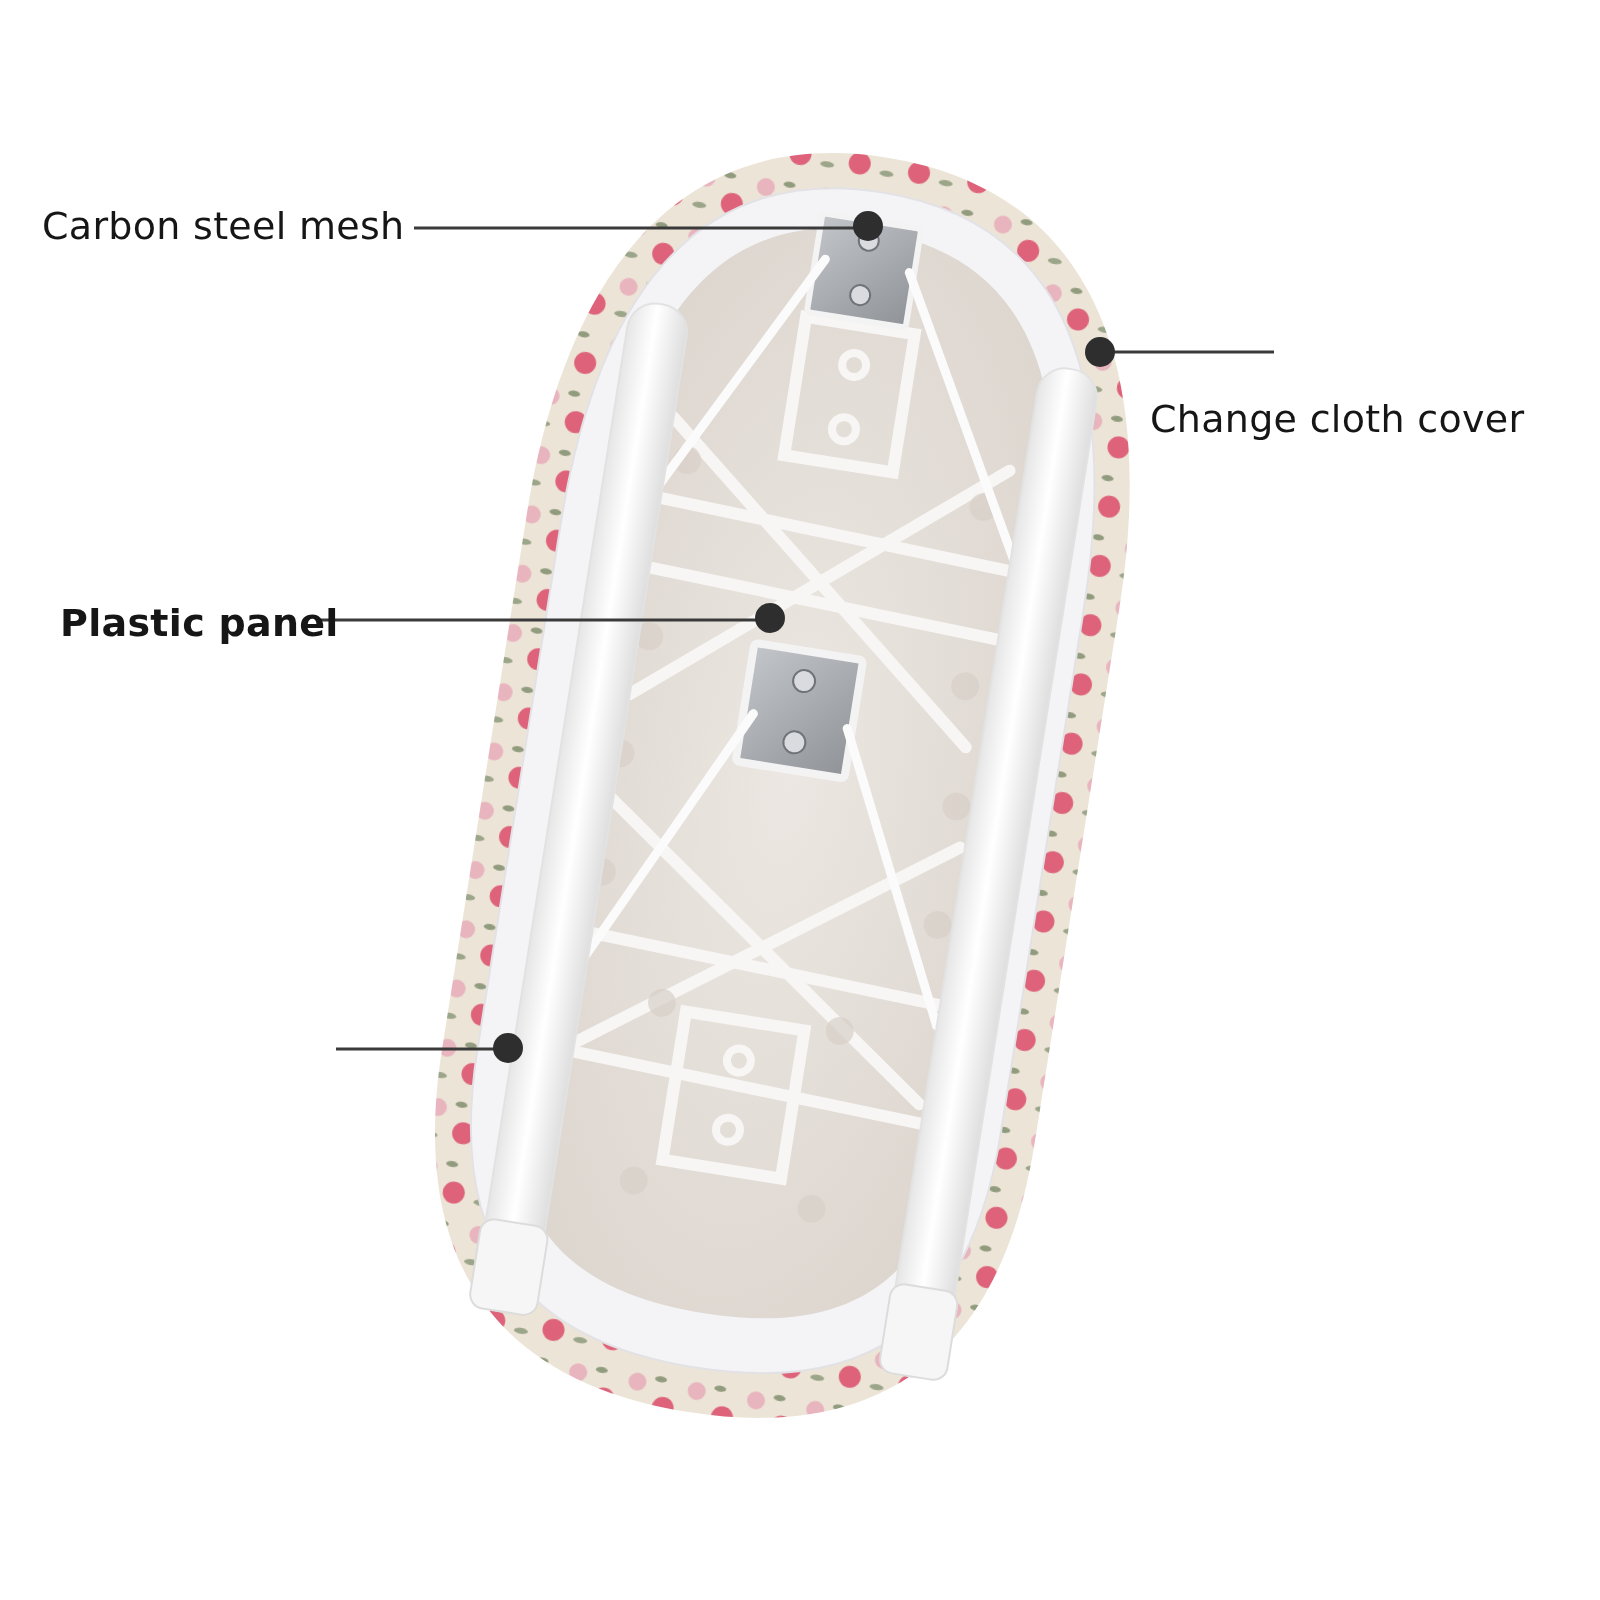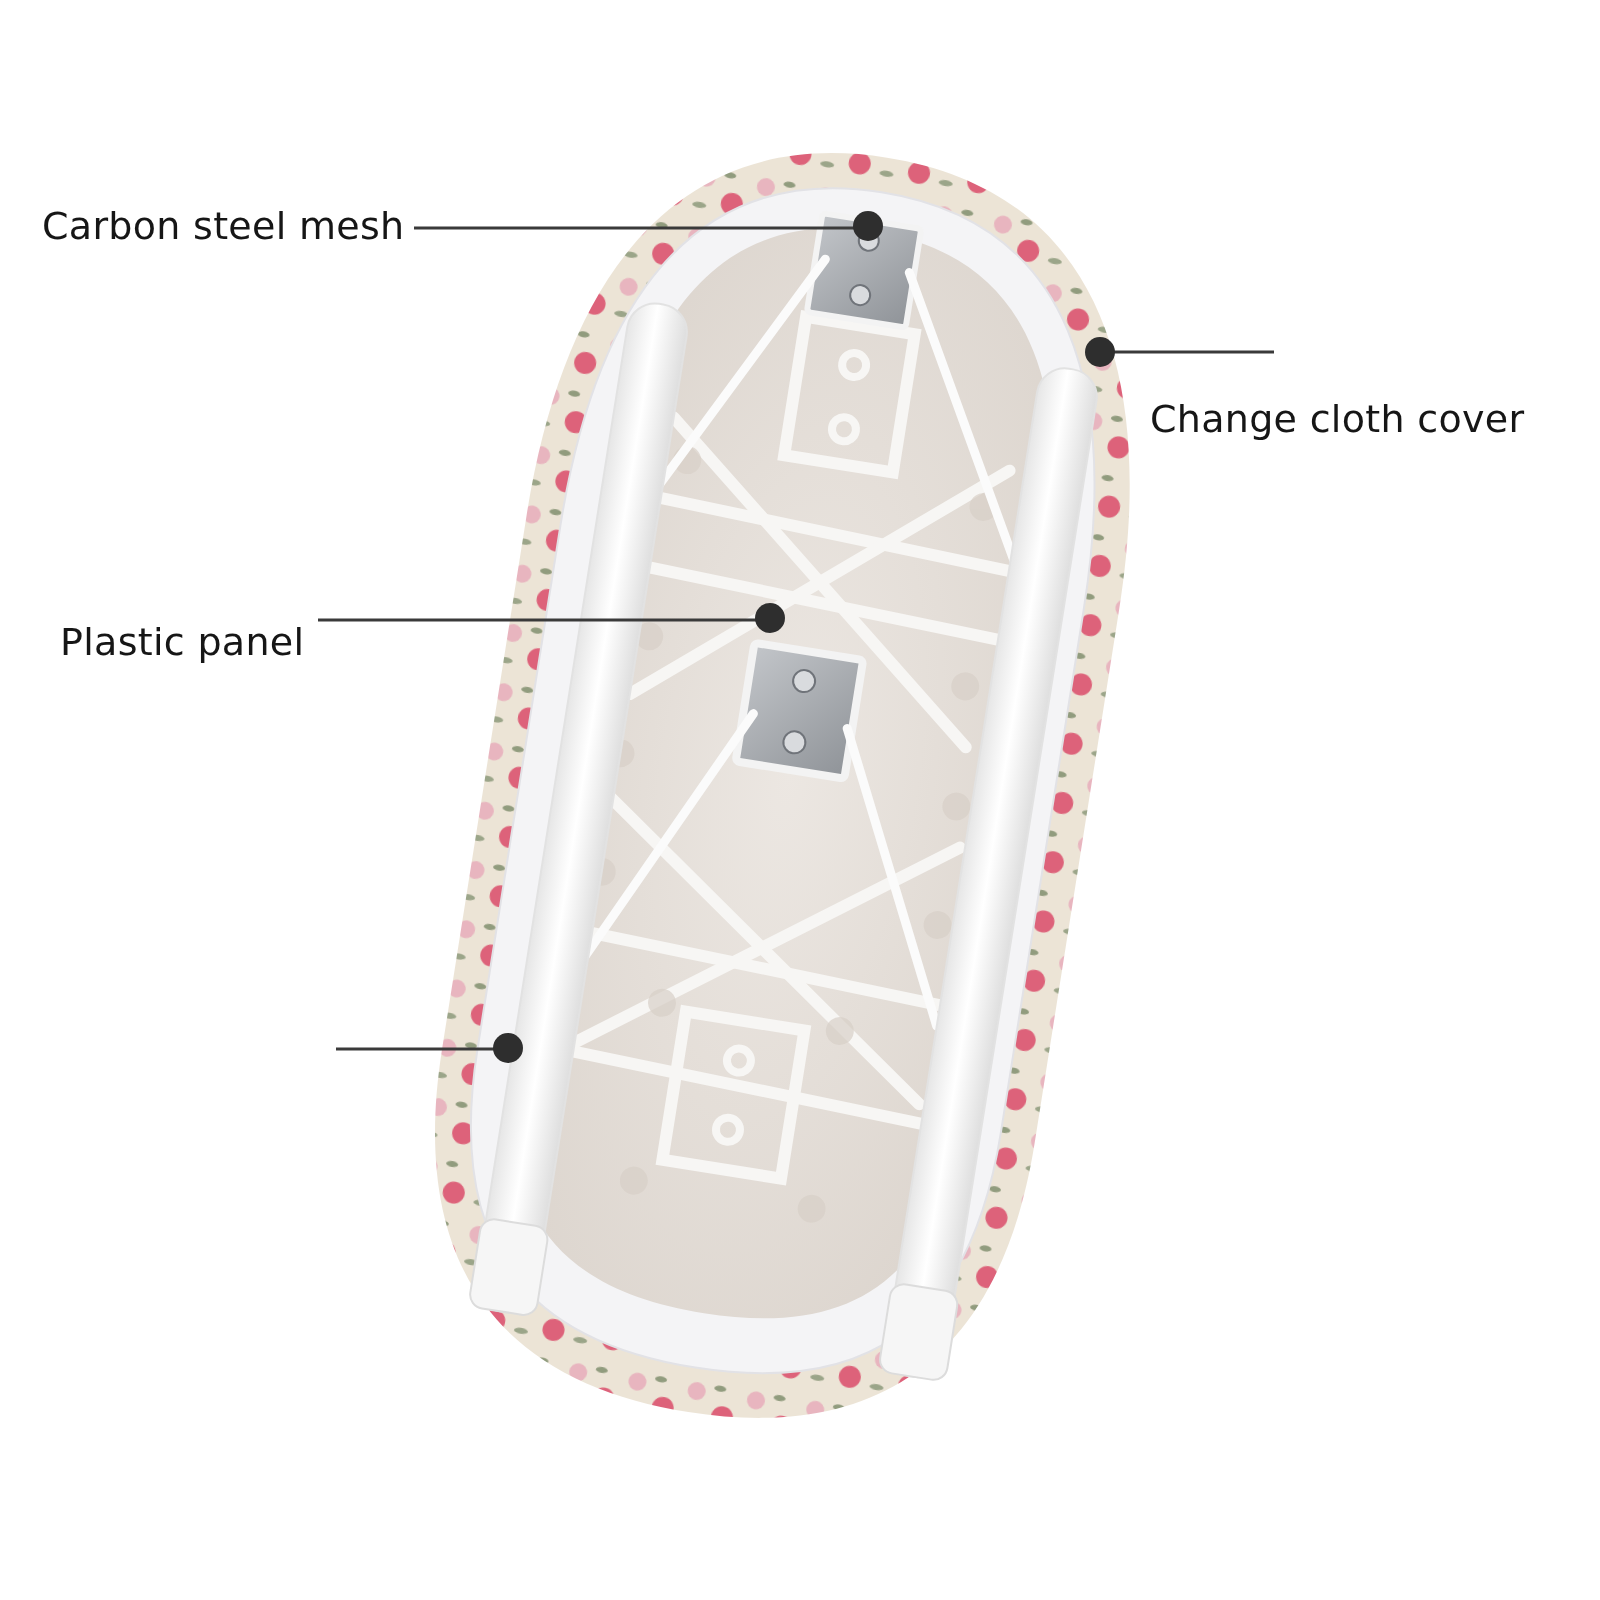--- a/index.html
+++ b/index.html
@@ -120,14 +120,14 @@
       <g>
         <line x1="336" y1="1049" x2="508" y2="1049" stroke="#3a3a3a" stroke-width="3"></line>
         <circle cx="508" cy="1048" r="15" fill="#2e2e2e"></circle>
       </g>
     </g>
   </svg>
 
   
   <div class="label" style="left:42px; top:200px;">Carbon steel mesh</div>
   <div class="label" style="left:1150px; top:360px;margin-top:33px;">Change cloth cover</div>
-  <div class="label" style="left:60px; top:616px;">Plastic panel</div>
+  <div class="label" style="left:60px; top:597px;font-weight:bold;">Plastic panel</div>
 </div>
 
 </body></html>

